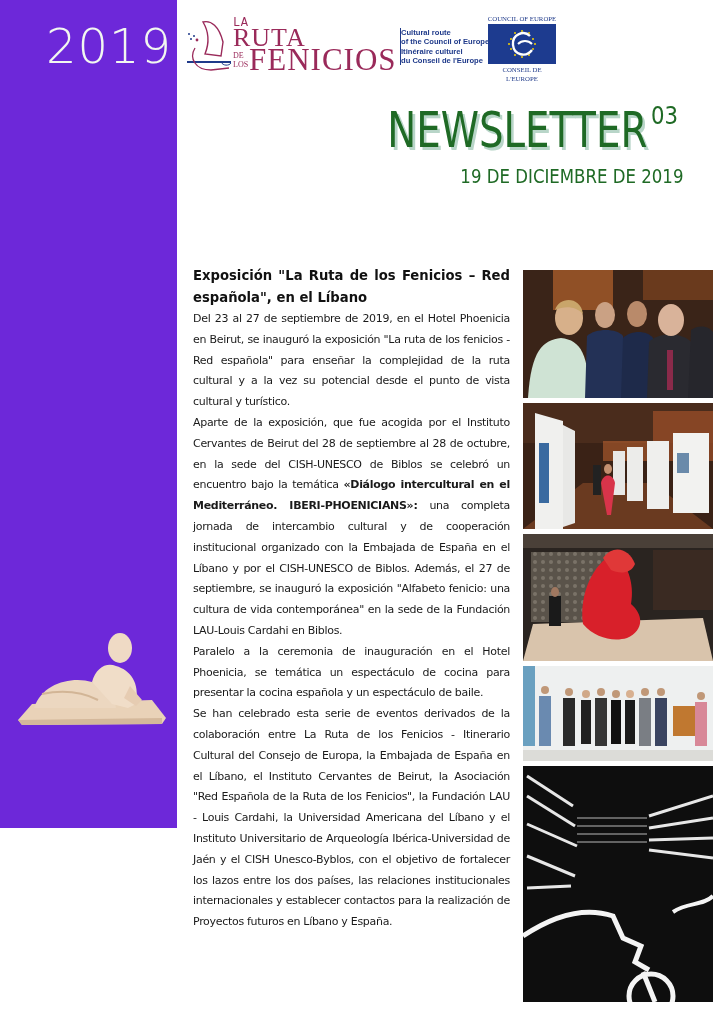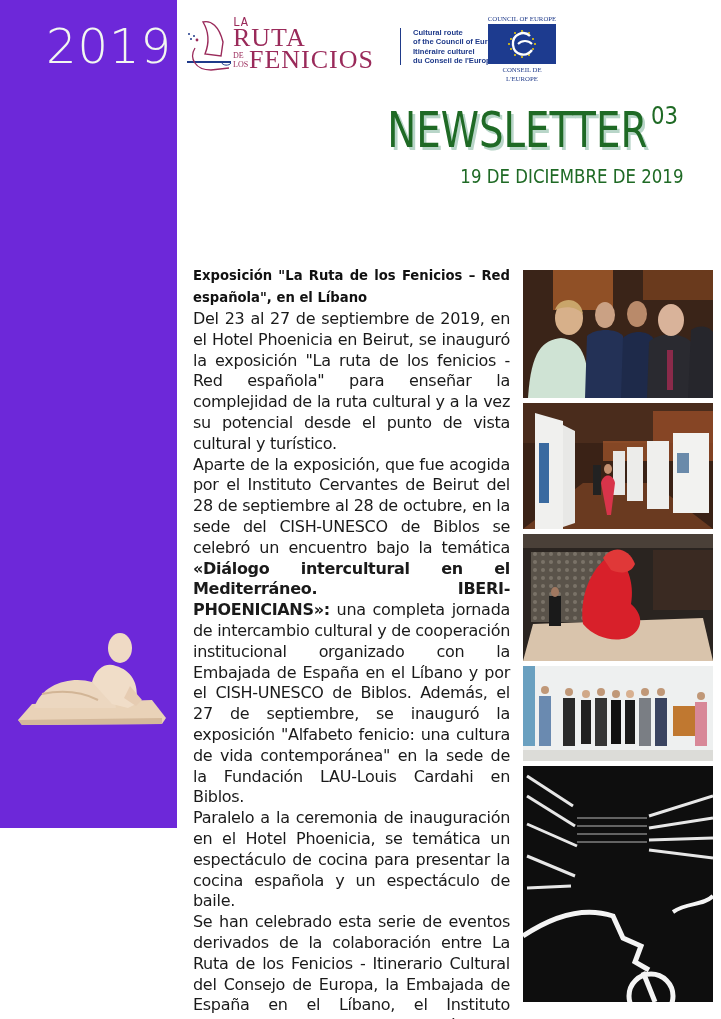--- a/index.html
+++ b/index.html
@@ -25,24 +25,24 @@
     font-family: "Liberation Sans", sans-serif;
   }
 
   
   .ruta-logo { position: absolute; left: 185px; top: 14px; width: 215px; height: 60px; }
   .ruta-sail { position: absolute; left: 0; top: 0; width: 52px; height: 58px; }
   .ruta-la { position: absolute; left: 48px; top: 2px; font-family: Liberation Mono, monospace; font-size: 12px; color: #9a2a5a; letter-spacing: 0.5px; }
   .ruta-ruta { position: absolute; left: 48px; top: 10px; font-family: "Liberation Serif", serif; font-size: 26px; color: #9a2a5a; letter-spacing: 1px; line-height: 28px; }
   .ruta-de { position: absolute; left: 48px; top: 38px; font-family: "Liberation Serif", serif; font-size: 8px; color: #9a2a5a; line-height: 8px; }
   .ruta-los { position: absolute; left: 48px; top: 47px; font-family: "Liberation Serif", serif; font-size: 8px; color: #9a2a5a; line-height: 8px; }
-  .ruta-fenicios { position: absolute; left: 64px; top: 33px; font-family: "Liberation Serif", serif; font-size: 26px; color: #9a2a5a; letter-spacing: 1px; line-height: 26px; }
+  .ruta-fenicios { position: absolute; left: 64px; top: 33px; font-family: "Liberation Serif", serif; font-size: 31px; color: #9a2a5a; letter-spacing: 1px; line-height: 26px; }
   .cultural-text {
     position: absolute; left: 400px; top: 28px; border-left: 1px solid #1f3a8a;
-    padding-left: 12px; font-size: 7.6px; line-height: 9px; color: #1f3a8a; font-weight: bold;
+    padding-left: 0; font-size: 7.6px; line-height: 9px; color: #1f3a8a; font-weight: bold;
     font-family: "Liberation Sans", sans-serif;
   }
   .cultural-text .fr { font-weight: bold; margin-top: 1px; }
   .coe { position: absolute; left: 487px; top: 14px; width: 70px; height: 62px; }
   .coe-top { font-family: "Liberation Serif", serif; font-size: 6.8px; color: #1f3a8a; text-align: center; line-height: 9px; }
   .coe-flag { width: 68px; height: 40px; background: #1d3b8f; margin: 1px auto; position: relative; }
   .coe-bottom { font-family: "Liberation Serif", serif; font-size: 6.8px; color: #1f3a8a; text-align: center; line-height: 9px; }
 
   .newsletter {
     position: absolute; right: 38px; top: 101px;
@@ -63,21 +63,21 @@
     transform: scaleX(0.85); transform-origin: right top; letter-spacing: 0px;
   }
 
   
   .article { position: absolute; left: 193px; top: 265px; width: 317px; }
   .art-title {
     font-family: "DejaVu Sans", sans-serif; font-weight: bold; font-size: 13.2px;
     line-height: 22px; text-align: justify; color: #111;
   }
   .art-body p {
-    font-family: "DejaVu Sans", sans-serif; font-size: 16px; line-height: 20.8px;
+    font-family: "DejaVu Sans", sans-serif; font-size: 11px; line-height: 20.8px;
     text-align: justify; color: #1a1a1a; letter-spacing: -0.3px;
   }
   .art-body b { font-weight: bold; }
 
   
   .photo { position: absolute; left: 523px; width: 190px; overflow: hidden; }
   .photo svg { display: block; width: 100%; height: 100%; }
 </style>
 </head>
 <body>

